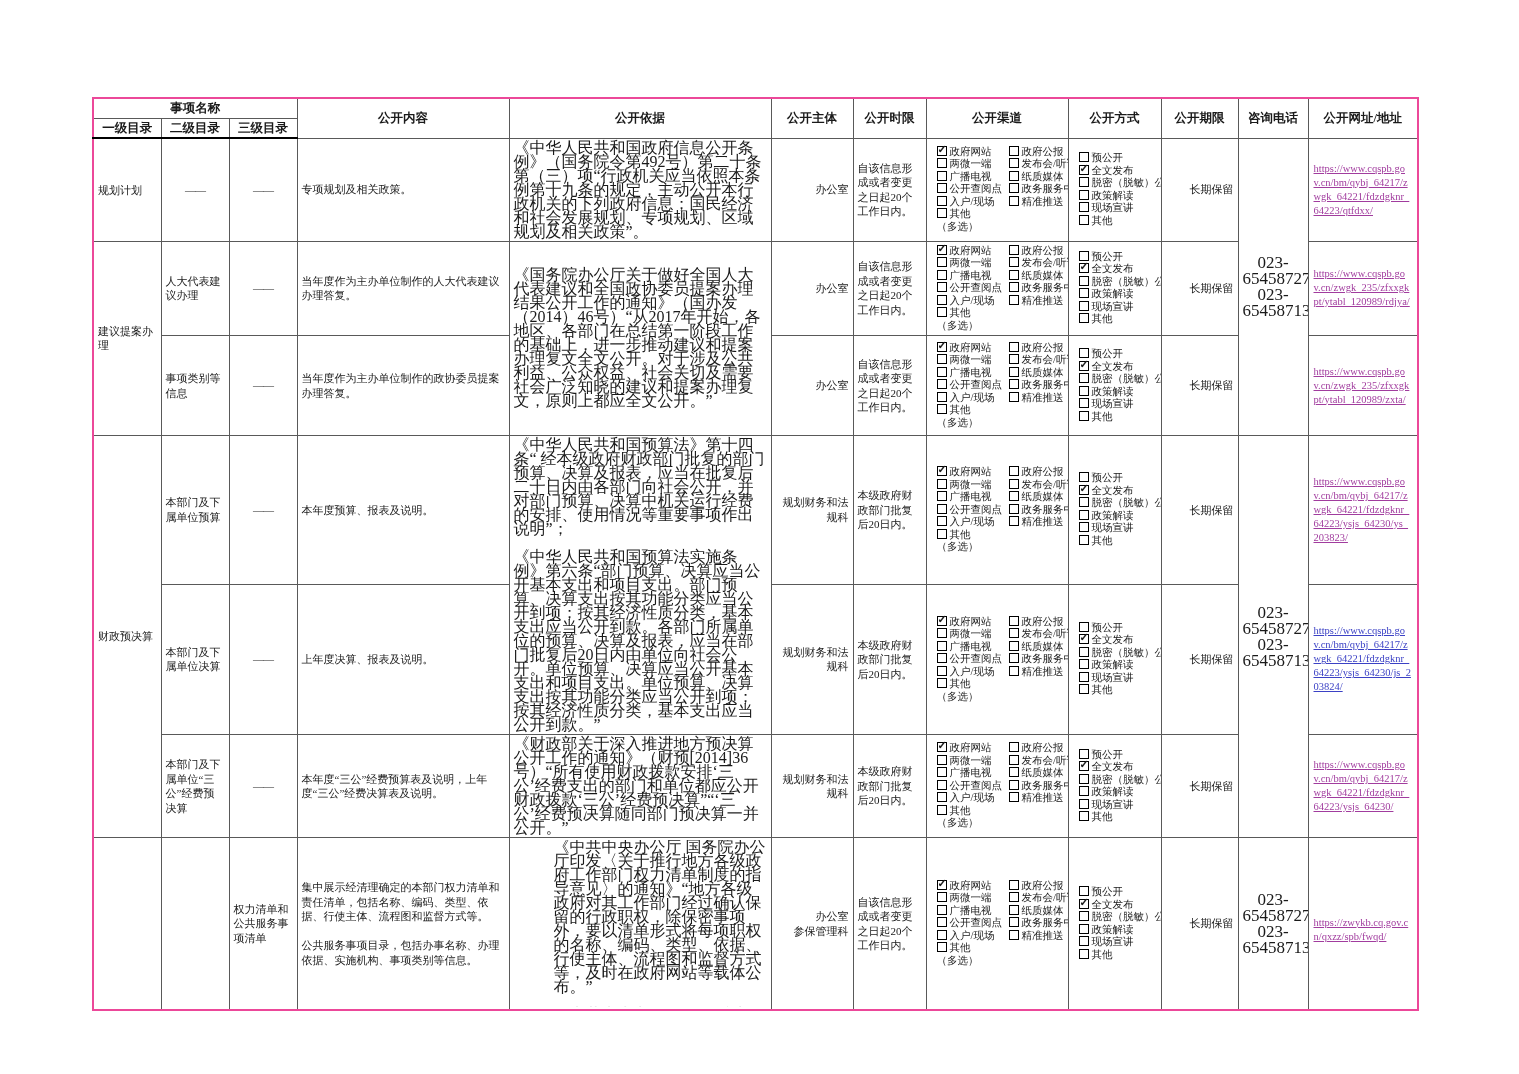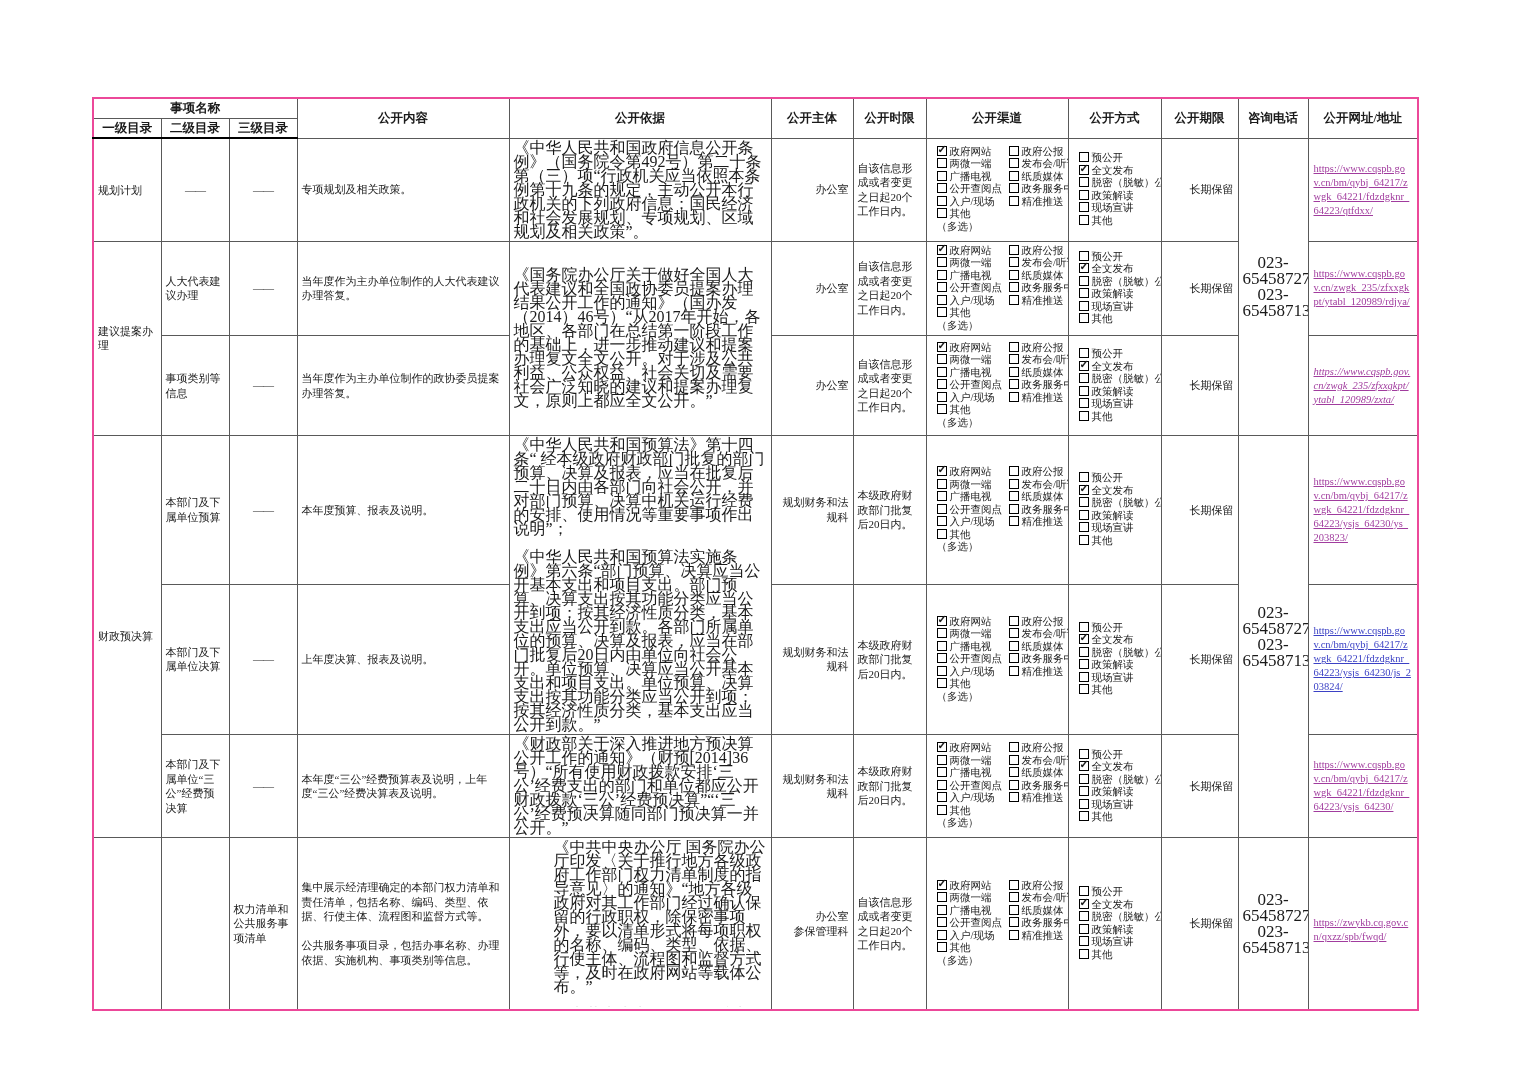--- a/index.html
+++ b/index.html
@@ -192,21 +192,21 @@
               <span class="ci"><span class="box"></span><span>预公开</span></span>
               <span class="ci"><span class="box ck"></span><span>全文发布</span></span>
               <span class="ci"><span class="box"></span><span>脱密（脱敏）公开</span></span>
               <span class="ci"><span class="box"></span><span>政策解读</span></span>
               <span class="ci"><span class="box"></span><span>现场宣讲</span></span>
               <span class="ci"><span class="box"></span><span>其他</span></span>
             </div>
           </td>
         <td class="period">长期保留</td>
         <td class="urlcell">
-            <a class="url" href="#" style="color: rgb(161, 60, 158); font-style: italic;">https://www.cqspb.gov.cn/zwgk_235/zfxxgkpt/ytabl_120989/zxta/</a>
+            <a class="url" href="#" style="color: rgb(161, 60, 158);">https://www.cqspb.gov.cn/zwgk_235/zfxxgkpt/ytabl_120989/zxta/</a>
           </td>
       </tr>
 
       <tr class="r4">
         <td class="lvl" rowspan="3">财政预决算</td>
         <td class="lvl">本部门及下属单位预算</td>
         <td class="dash">——</td>
         <td class="lft pre">本年度预算、报表及说明。</td>
         <td class="lft pre basis" rowspan="2">《中华人民共和国预算法》第十四条“ 经本级政府财政部门批复的部门预算、决算及报表，应当在批复后二十日内由各部门向社会公开，并对部门预算、决算中机关运行经费的安排、使用情况等重要事项作出说明”；
 

